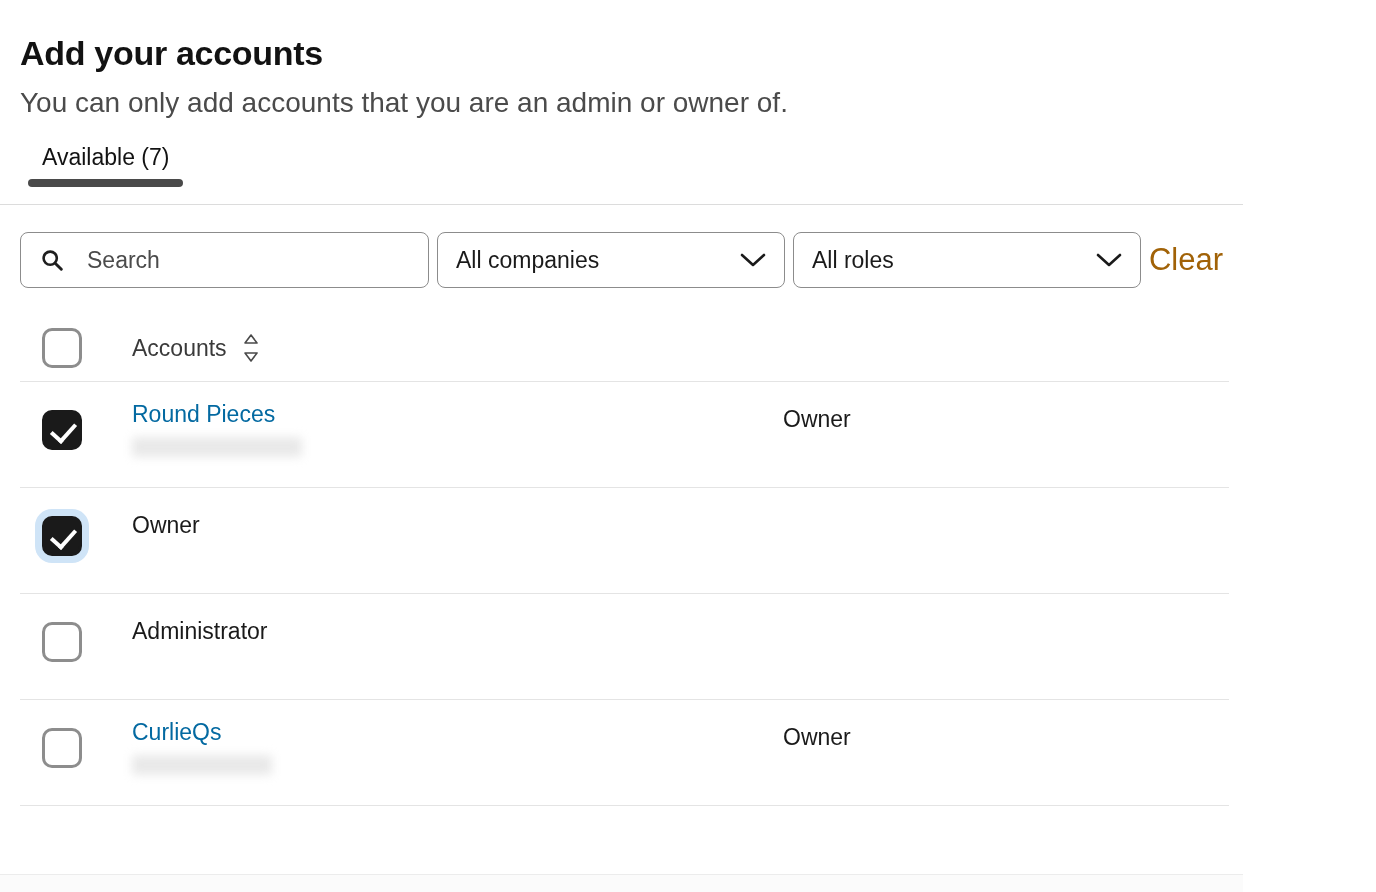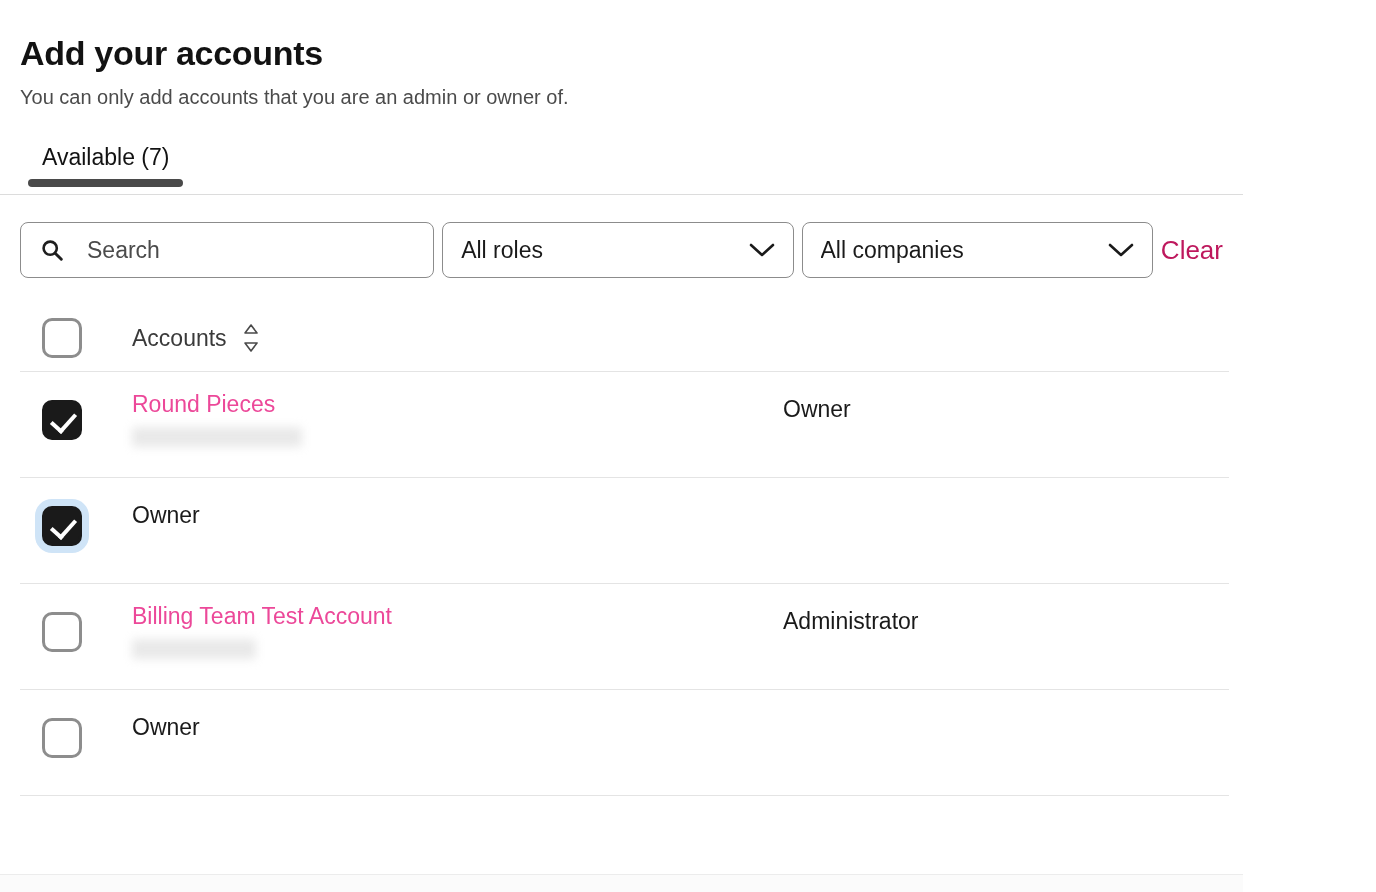--- a/index.html
+++ b/index.html
@@ -17,32 +17,32 @@
   .header { padding: 34px 0 0 20px; }
   .page-title {
     font-size: 34px;
     font-weight: bold;
     letter-spacing: -0.3px;
     color: #121212;
     line-height: 1.15;
     margin: 0;
   }
   .page-subtitle {
-    font-size: 20px;
+    font-size: 28px;
     color: #4b4b4b;
     line-height: 1.25;
     margin: 12px 0 0 0;
     font-weight: normal;
   }
 
   
   .tabs-wrap { position: relative; margin-top: 26px; }
   .tabs {
     display: flex;
-    align-items: center;
+    align-items: flex-start;
     gap: 0;
     padding-left: 20px;
     height: 60px;
   }
   .tab {
     position: relative;
     font-size: 23px;
     color: #3a3a3a;
     padding: 0 22px 18px 22px;
     cursor: pointer;
@@ -125,22 +125,22 @@
     overflow: hidden;
     text-overflow: ellipsis;
   }
   .chevron {
     position: absolute;
     right: 18px; top: 50%;
     transform: translateY(-50%);
     width: 26px; height: 16px;
   }
   .clear-link {
-    font-size: 26px;
-    color: #be185d;
+    font-size: 31px;
+    color: #a16207;
     cursor: pointer;
     white-space: nowrap;
     margin-left: 0;
   }
 
   
   .table { margin-top: 26px; }
   .row {
     display: flex;
     align-items: flex-start;
@@ -207,21 +207,21 @@
     vertical-align: middle;
   }
   .sort-icon {
     display: inline-block;
     vertical-align: middle;
     margin-left: 12px;
     width: 16px; height: 30px;
   }
   .acct-name {
     font-size: 23px;
-    color: #ec4899;
+    color: #0369a1;
     line-height: 1.1;
     white-space: nowrap;
   }
   .redacted {
     margin-top: 10px;
     height: 20px;
     border-radius: 3px;
     background: #e9e9e9;
     filter: blur(5px);
   }
@@ -270,31 +270,31 @@
     <div class="search-box">
       <span class="search-icon">
         <svg width="22" height="22" viewBox="0 0 22 22" fill="none">
           <circle cx="9.2" cy="9.2" r="6.6" stroke="#1f1f1f" stroke-width="2.6"></circle>
           <line x1="14.2" y1="14.2" x2="20.3" y2="20.3" stroke="#1f1f1f" stroke-width="2.9" stroke-linecap="round"></line>
         </svg>
       </span>
       <input class="search-input" type="text" placeholder="Search" style="">
     </div>
 
-    <div class="select-box roles">
-      <span class="select-value">All roles</span>
+    <div class="select-box companies">
+      <span class="select-value">All companies</span>
       <span class="chevron">
         <svg width="26" height="16" viewBox="0 0 26 16" fill="none">
           <polyline points="2,3 13,13 24,3" stroke="#1a1a1a" stroke-width="2.6" fill="none" stroke-linecap="round" stroke-linejoin="round"></polyline>
         </svg>
       </span>
     </div>
 
-    <div class="select-box companies">
-      <span class="select-value">All companies</span>
+    <div class="select-box roles">
+      <span class="select-value">All roles</span>
       <span class="chevron">
         <svg width="26" height="16" viewBox="0 0 26 16" fill="none">
           <polyline points="2,3 13,13 24,3" stroke="#1a1a1a" stroke-width="2.6" fill="none" stroke-linecap="round" stroke-linejoin="round"></polyline>
         </svg>
       </span>
     </div>
 
     <span class="clear-link">Clear</span>
   </div>
 
@@ -336,33 +336,33 @@
           </div>
           <div class="role-cell">
             <div class="role-text">Owner</div>
           </div>
           <div class="divider"></div>
         </div>
         <div class="row data-row">
           <div class="cb-cell">
             <span class="checkbox"></span>
           </div>
-          <div class="name-cell">
-            <div class="acct-name">Billing Team Test Account</div>
-            <div class="redacted" style="width: 124px;"></div>
-          </div>
           <div class="role-cell">
             <div class="role-text">Administrator</div>
           </div>
           <div class="divider"></div>
         </div>
         <div class="row data-row">
           <div class="cb-cell">
             <span class="checkbox"></span>
           </div>
+          <div class="name-cell">
+            <div class="acct-name">CurlieQs</div>
+            <div class="redacted" style="width: 140px;"></div>
+          </div>
           <div class="role-cell">
             <div class="role-text">Owner</div>
           </div>
           <div class="divider"></div>
         </div>
       </div>
   </div>
 
   <div class="footer-band"></div>
 </div>

